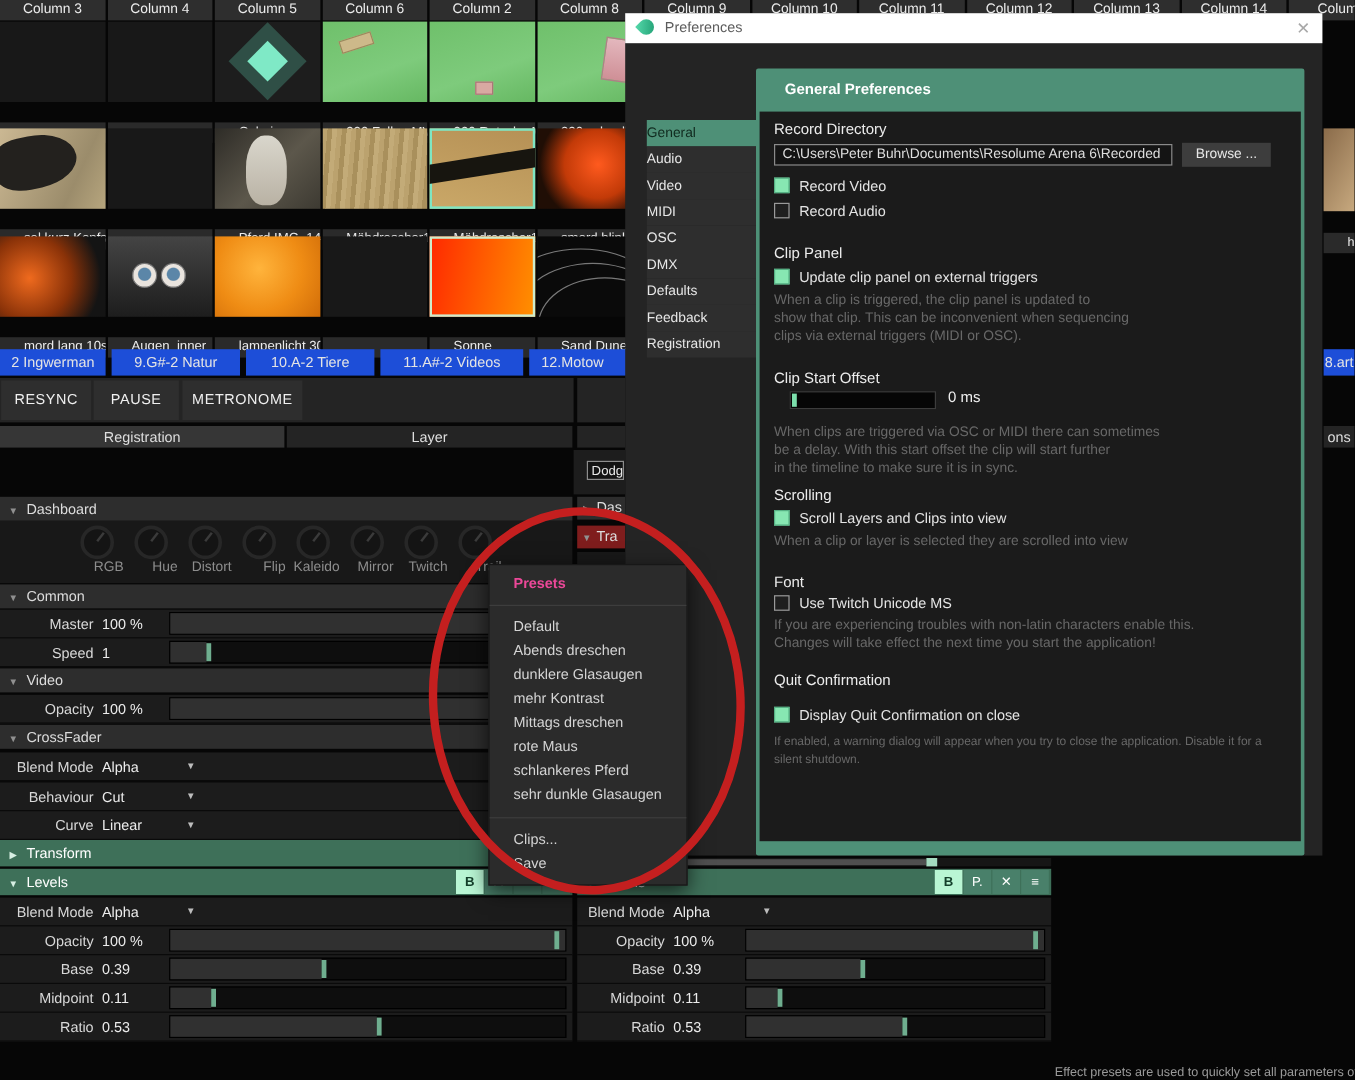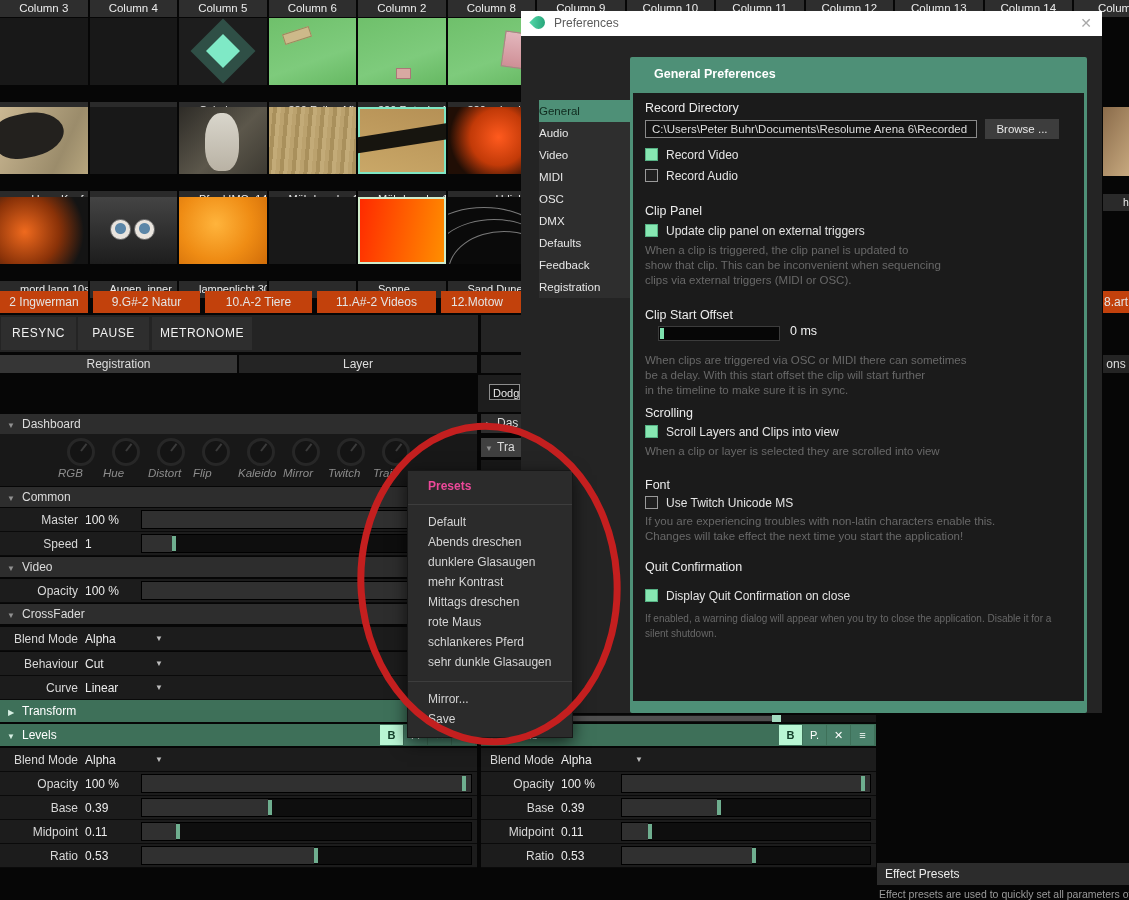--- a/index.html
+++ b/index.html
@@ -31,21 +31,21 @@
   .t-harv .bar{position:absolute;left:-8px;top:22px;width:120px;height:16px;background:#17150f;transform:rotate(-9deg);}
   .t-red1{background:radial-gradient(circle at 58% 45%,#ff5a1e,#c23a08 45%,#200e05 78%);}
   .t-red2{background:radial-gradient(circle at 28% 52%,#ef6a1e,#8a3208 48%,#141414 82%);}
   .t-eyes{background:linear-gradient(#444,#1d1d1d);}
   .t-eyes .eye{position:absolute;top:22px;width:19px;height:19px;border-radius:50%;background:radial-gradient(circle at 50% 45%,#5b86a8 0 5px,#e9e4de 6px);border:1px solid #777;}
   .t-lamp{background:radial-gradient(circle at 42% 40%,#ffb43c,#ef8c14 55%,#d06c08);}
   .t-sonne{background:linear-gradient(100deg,#ff2800,#ff9100);outline:2px solid #cfeccb;outline-offset:-2px;}
   .t-dunes{background:#0a0a0a;}
   .t-dunes .arc{position:absolute;border:1px solid rgba(255,255,255,.45);border-radius:50%;}
   
-  .decktab{position:absolute;top:291px;height:22px;line-height:22px;background:#c2410c;color:#e4e4e4;
+  .decktab{position:absolute;top:291px;height:22px;line-height:22px;background:#1d4ed8;color:#e4e4e4;
            font-size:12px;text-align:center;}
   .toolbar{position:absolute;top:315px;left:0;width:478px;height:37px;background:#242424;}
   .tbtn{position:absolute;top:2px;height:33px;line-height:33px;background:#2e2e2e;color:#f0f0f0;
         font-size:12px;text-align:center;letter-spacing:.5px;}
   .ptab{position:absolute;top:355px;height:18px;line-height:18px;font-size:12px;color:#dedede;text-align:center;}
   .sechead{position:absolute;left:0;width:477px;height:20px;line-height:20px;background:#2d2d2d;
            font-size:12px;color:#dcdcdc;}
   .sechead .tri, .gsechead .tri{display:inline-block;width:22px;text-align:center;font-size:8px;color:#909090;}
   .gsechead{position:absolute;left:0;width:477px;height:22px;line-height:22px;background:#3e7059;
             font-size:12px;color:#fff;}
@@ -55,21 +55,21 @@
   .pvalue{width:56px;font-size:12px;color:#ececec;flex:none;}
   .ptri{font-size:8px;color:#bcbcbc;margin-left:14px;}
   .pslider{position:relative;flex:1;height:17px;background:#0e0e0e;border:1px solid #000;margin-right:5px;}
   .sfill{height:100%;background:#303030;}
   .shandle{position:absolute;top:1px;bottom:1px;width:4px;background:#6fae8f;}
   .hbtns{position:absolute;right:2px;top:1px;display:flex;gap:1px;}
   .hbtn{width:23px;height:20px;line-height:20px;text-align:center;font-size:11px;background:#49806a;color:#fff;}
   .hbtn.on{background:#b9f6d4;color:#14402b;font-weight:bold;}
   .dialwrap{position:absolute;top:434px;left:0;width:477px;height:52px;background:#181818;display:flex;
             padding-left:58px;box-sizing:border-box;}
-  .dial{width:45px;text-align:left;flex:none;font-style:italic;}
+  .dial{width:45px;text-align:right;flex:none;}
   .knob{width:22px;height:22px;margin:4px auto 1px;border-radius:50%;border:3px solid #272727;background:#141414;position:relative;}
   .knob .ptr{position:absolute;left:10px;top:1px;width:2px;height:9px;background:#3b3b3b;transform:rotate(38deg);transform-origin:50% 100%;}
   .diallabel{font-size:11.5px;color:#8d8d8d;}
   
   #prefs{position:absolute;left:521px;top:11px;width:581px;height:702px;z-index:10;background:#242424;}
   .titlebar{position:absolute;left:0;top:0;right:0;height:25px;background:#fff;}
   .logo{position:absolute;left:11px;top:5px;width:13px;height:13px;background:linear-gradient(140deg,#55d8aa,#1f9d72);
         border-radius:0 50% 50% 50%;transform:rotate(-45deg);}
   .ttext{position:absolute;left:33px;top:0;height:25px;line-height:25px;font-size:12px;color:#5c5c5c;}
   .tclose{position:absolute;right:10px;top:0;height:25px;line-height:25px;font-size:14px;color:#a8a8a8;}
@@ -254,21 +254,21 @@
   <div class="ptab" style="left:0;width:237px;background:#363636">Registration</div>
   <div class="ptab" style="left:239px;width:238px;background:#242424">Layer</div>
   <div class="ptab" style="left:481px;width:40px;background:#242424"></div>
   <div class="ptab" style="left:1103px;width:26px;background:#242424;overflow:hidden">ons</div>
 
 
   <div class="abs" style="left:478px;top:375px;width:43px;height:37px;background:#1d1d1d">
     <span style="position:absolute;left:11px;top:9px;width:31px;height:16px;line-height:16px;border:1px solid #8d8d8d;background:#141414;font-size:11px;color:#e8e8e8;overflow:hidden;white-space:nowrap;padding-left:3px;box-sizing:border-box">Dodge</span>
   </div>
   <div class="abs" style="left:481px;top:414px;width:40px;height:19px;line-height:19px;background:#2d2d2d;font-size:12px;color:#dcdcdc;overflow:hidden;white-space:nowrap"><span class="tri" style="display:inline-block;width:16px;text-align:center;font-size:8px;color:#909090">▶</span><span>Das</span></div>
-  <div class="abs" style="left:481px;top:438px;width:40px;height:19px;line-height:19px;background:#404040;font-size:12px;color:#dcdcdc;overflow:hidden;white-space:nowrap"><span class="tri" style="display:inline-block;width:16px;text-align:center;font-size:8px;color:#909090">▼</span><span>Tra</span></div>
+  <div class="abs" style="left:481px;top:438px;width:40px;height:19px;line-height:19px;background:#7f1d1d;font-size:12px;color:#dcdcdc;overflow:hidden;white-space:nowrap"><span class="tri" style="display:inline-block;width:16px;text-align:center;font-size:8px;color:#909090">▼</span><span>Tra</span></div>
   <div class="abs" style="left:481px;top:460px;width:40px;height:253px;background:#181818"></div>
 
   <div class="sechead" style="top:414px"><span class="tri">▼</span><span>Dashboard</span></div>
   <div class="dialwrap">
     <div class="dial">
         <div class="knob">
           <div class="ptr"></div>
         </div>
         <div class="diallabel">RGB</div>
       </div>
@@ -453,21 +453,20 @@
   </div>
   <div class="prow" style="left:481px;top:844px;width:395px">
     <div class="plabel" style="width:80px">Ratio</div>
     <div class="pvalue" style="width:60px">0.53</div>
     <div class="pslider">
         <div class="sfill" style="width:130px"></div>
         <div class="shandle" style="left:130px"></div>
       </div>
   </div>
 
-  <div class="fx-head">Effect Presets</div>
   <div class="fx-desc">Effect presets are used to quickly set all parameters of an eff</div>
 
   <div id="prefs">
     <div class="titlebar">
       <div class="logo"></div>
       <div class="ttext">Preferences</div>
       <div class="tclose">✕</div>
     </div>
     <div class="abs" style="left:18px;top:89px">
       <div class="preftab active">General</div>
@@ -549,21 +548,21 @@
       <div class="mitem">Abends dreschen</div>
       <div class="mitem">dunklere Glasaugen</div>
       <div class="mitem">mehr Kontrast</div>
       <div class="mitem">Mittags dreschen</div>
       <div class="mitem">rote Maus</div>
       <div class="mitem">schlankeres Pferd</div>
       <div class="mitem">sehr dunkle Glasaugen</div>
     </div>
     <div class="mdiv"></div>
     <div style="padding:4px 0 8px">
-      <div class="mitem">Mirror...</div>
+      <div class="mitem">Clips...</div>
       <div class="mitem">Save</div>
     </div>
   </div>
 
   <svg id="ellipse-svg" width="274" height="336" viewBox="0 0 274 336">
     <ellipse cx="137" cy="166" rx="128" ry="158" fill="none" stroke="#c41f1f" stroke-width="7" transform="rotate(-4 137 166)"></ellipse>
   </svg>
 
 </div>
 

